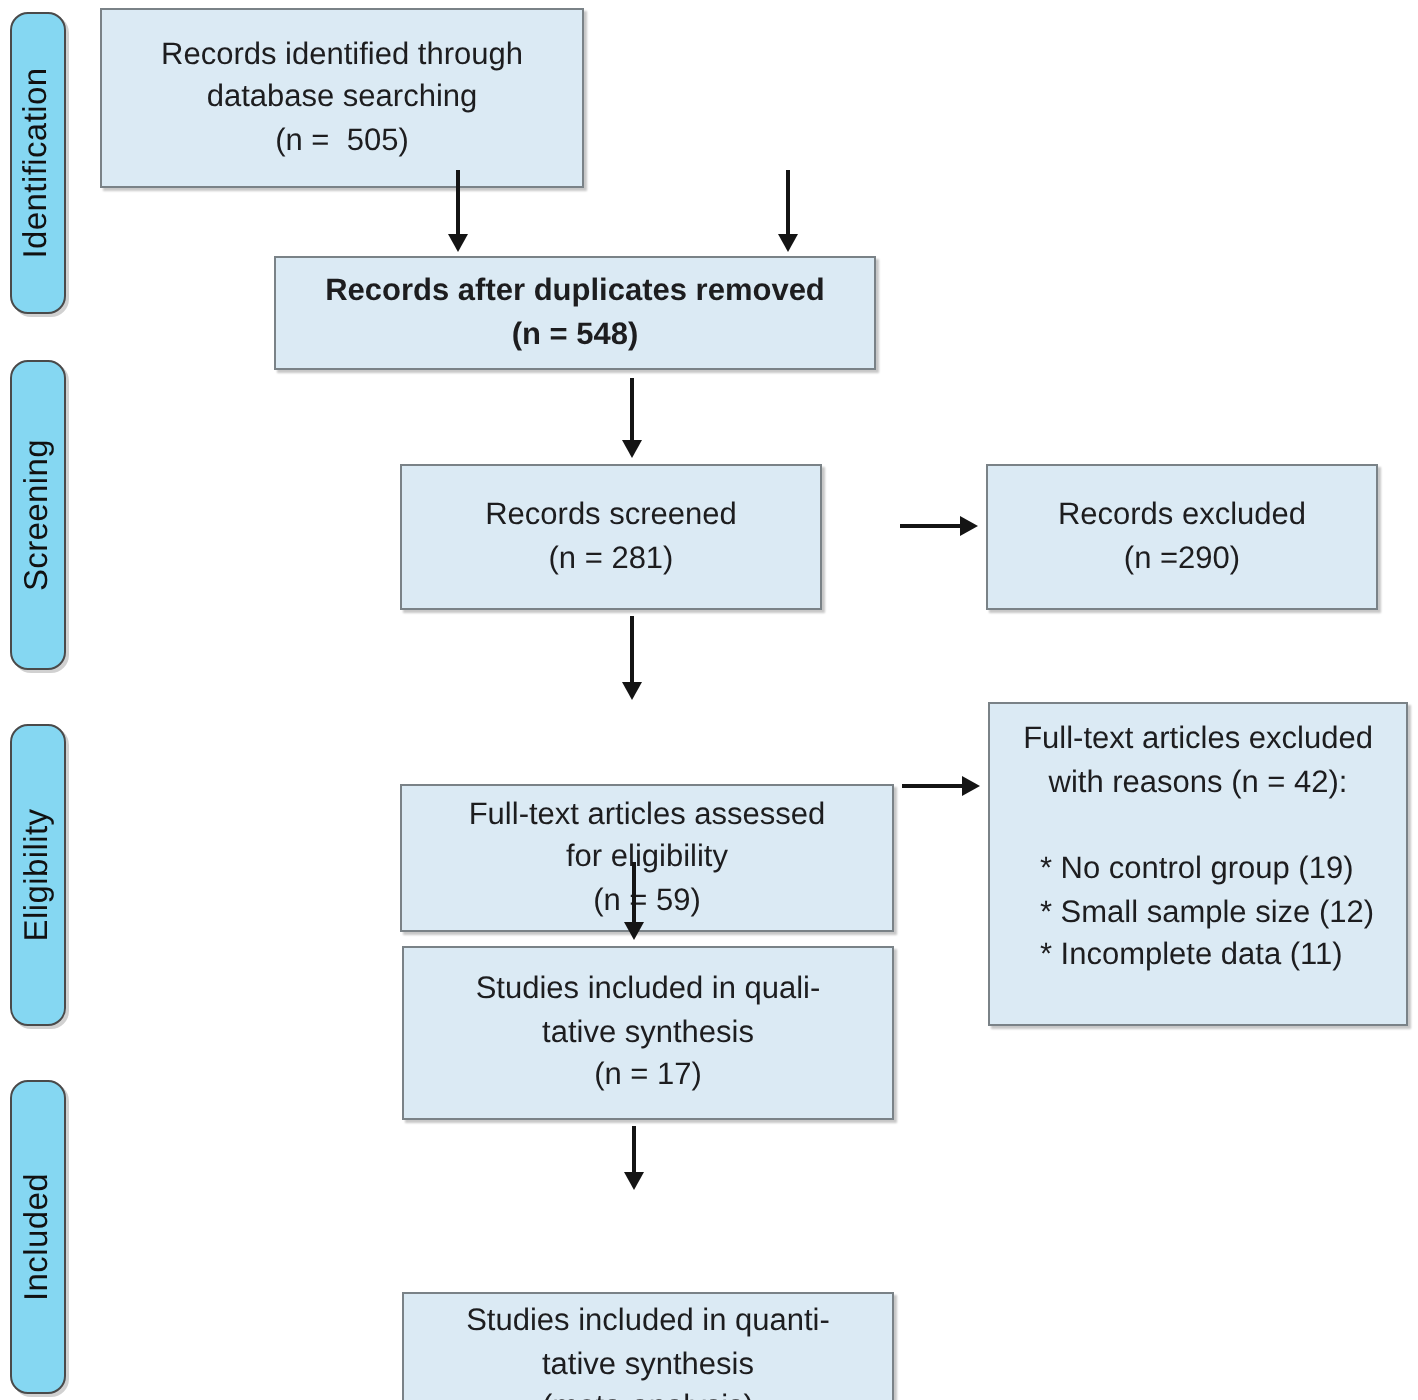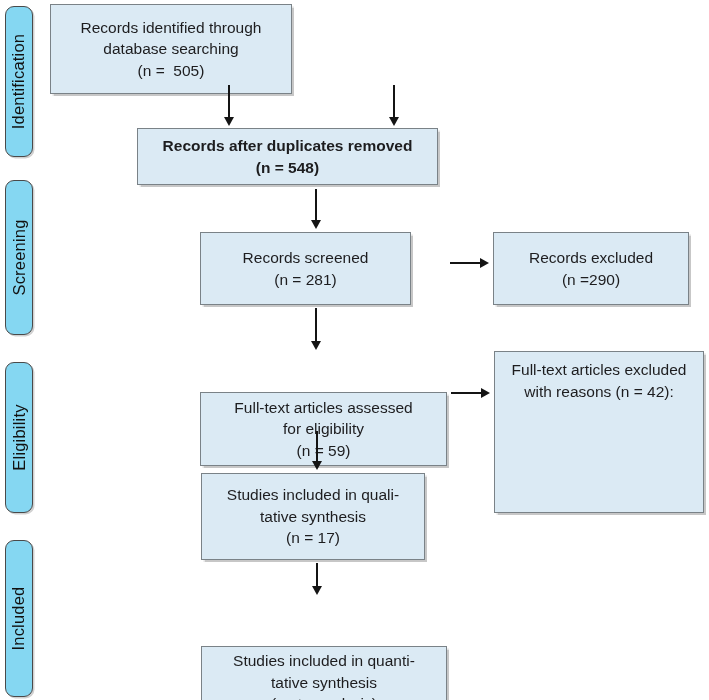--- a/index.html
+++ b/index.html
@@ -147,23 +147,26 @@
   </div>
 
   <div class="fbox" style="left:200px; top:354px; width:247px; height:74px;margin-top:38px;">
     <span class="box-text">Full-text articles assessed
 for eligibility
 (n = 59)</span>
   </div>
   <div class="fbox reasons-box" style="left:494px; top:351px; width:210px; height:162px;">
     <span class="box-title">Full-text articles excluded
 with reasons (n = 42):</span>
+    <span class="box-reasons">* No control group (19)
+* Small sample size (12)
+* Incomplete data (11)</span>
   </div>
 
-  <div class="fbox" style="left:201px; top:473px; width:224px; height:87px;">
+  <div class="fbox" style="left:201px; top:473px; width:246px; height:87px;">
     <span class="box-text">Studies included in quali-
 tative synthesis
 (n = 17)</span>
   </div>
 
   <div class="fbox" style="left:201px; top:598px; width:246px; height:94px;margin-top:48px;">
     <span class="box-text">Studies included in quanti-
 tative synthesis
 (meta-analysis)
 (n =17)</span>

